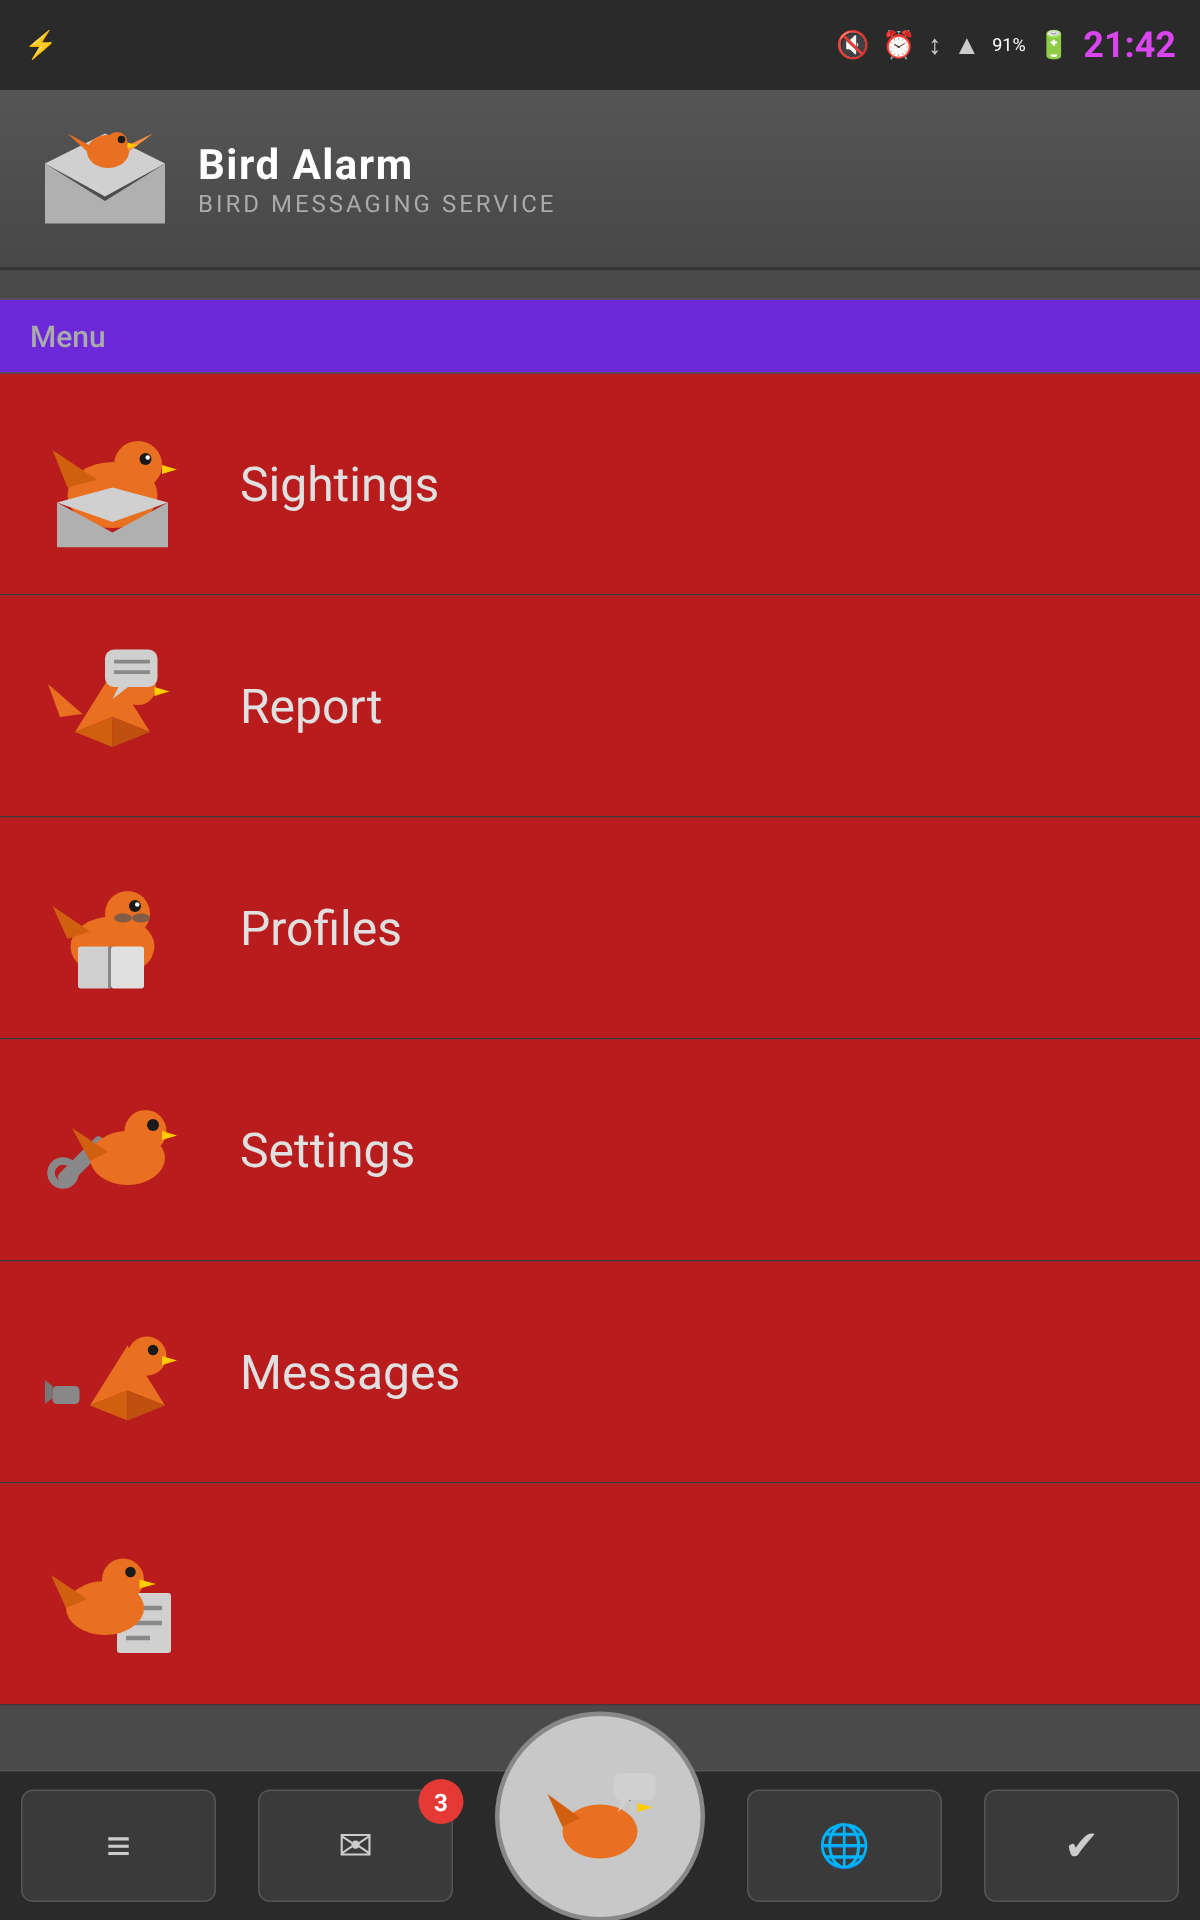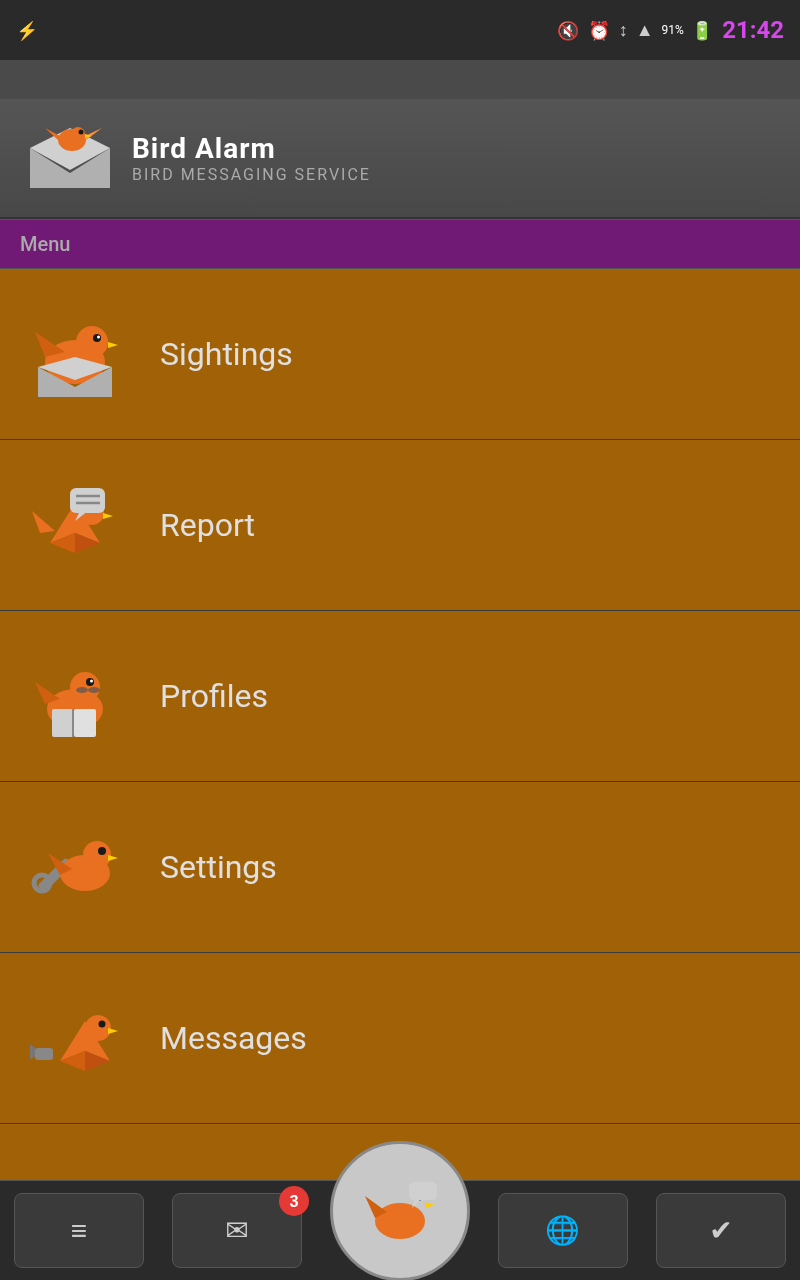--- a/index.html
+++ b/index.html
@@ -49,21 +49,20 @@
     }
 
     
     .header {
       width: 800px;
       height: 120px;
       background: linear-gradient(180deg, #555 0%, #484848 100%);
       display: flex;
       padding: 0 20px;
       border-bottom: 2px solid #333;
-      margin-top: 39px;
     }
     .header-logo {
       display: flex;
       align-items: center;
       gap: 12px;
     }
     .header-text {
       display: flex;
       flex-direction: column;
     }
@@ -80,42 +79,43 @@
     }
 
     
     .bird-logo {
       width: 100px;
       height: 80px;
     }
 
     
     .menu-label {
-      background: #701a75;
+      background: #6d28d9;
       border-bottom: 1px solid #555;
       border-top: 1px solid #555;
       padding: 12px 20px;
+      margin-top: 19px;
     }
     .menu-label span {
       color: #aaa;
       font-size: 20px;
       font-weight: 500;
     }
 
     
     .menu-list {
       flex: 1;
       overflow: hidden;
     }
     .menu-item {
       display: flex;
       align-items: center;
       padding: 0 20px;
-      height: 171px;
-      background: #a16207;
+      height: 148px;
+      background: #b91c1c;
       border-bottom: 1px solid #3a3a3a;
       cursor: pointer;
       transition: background 0.2s;
     }
     .menu-icon {
       width: 110px;
       height: 100px;
       display: flex;
       align-items: center;
       justify-content: center;

